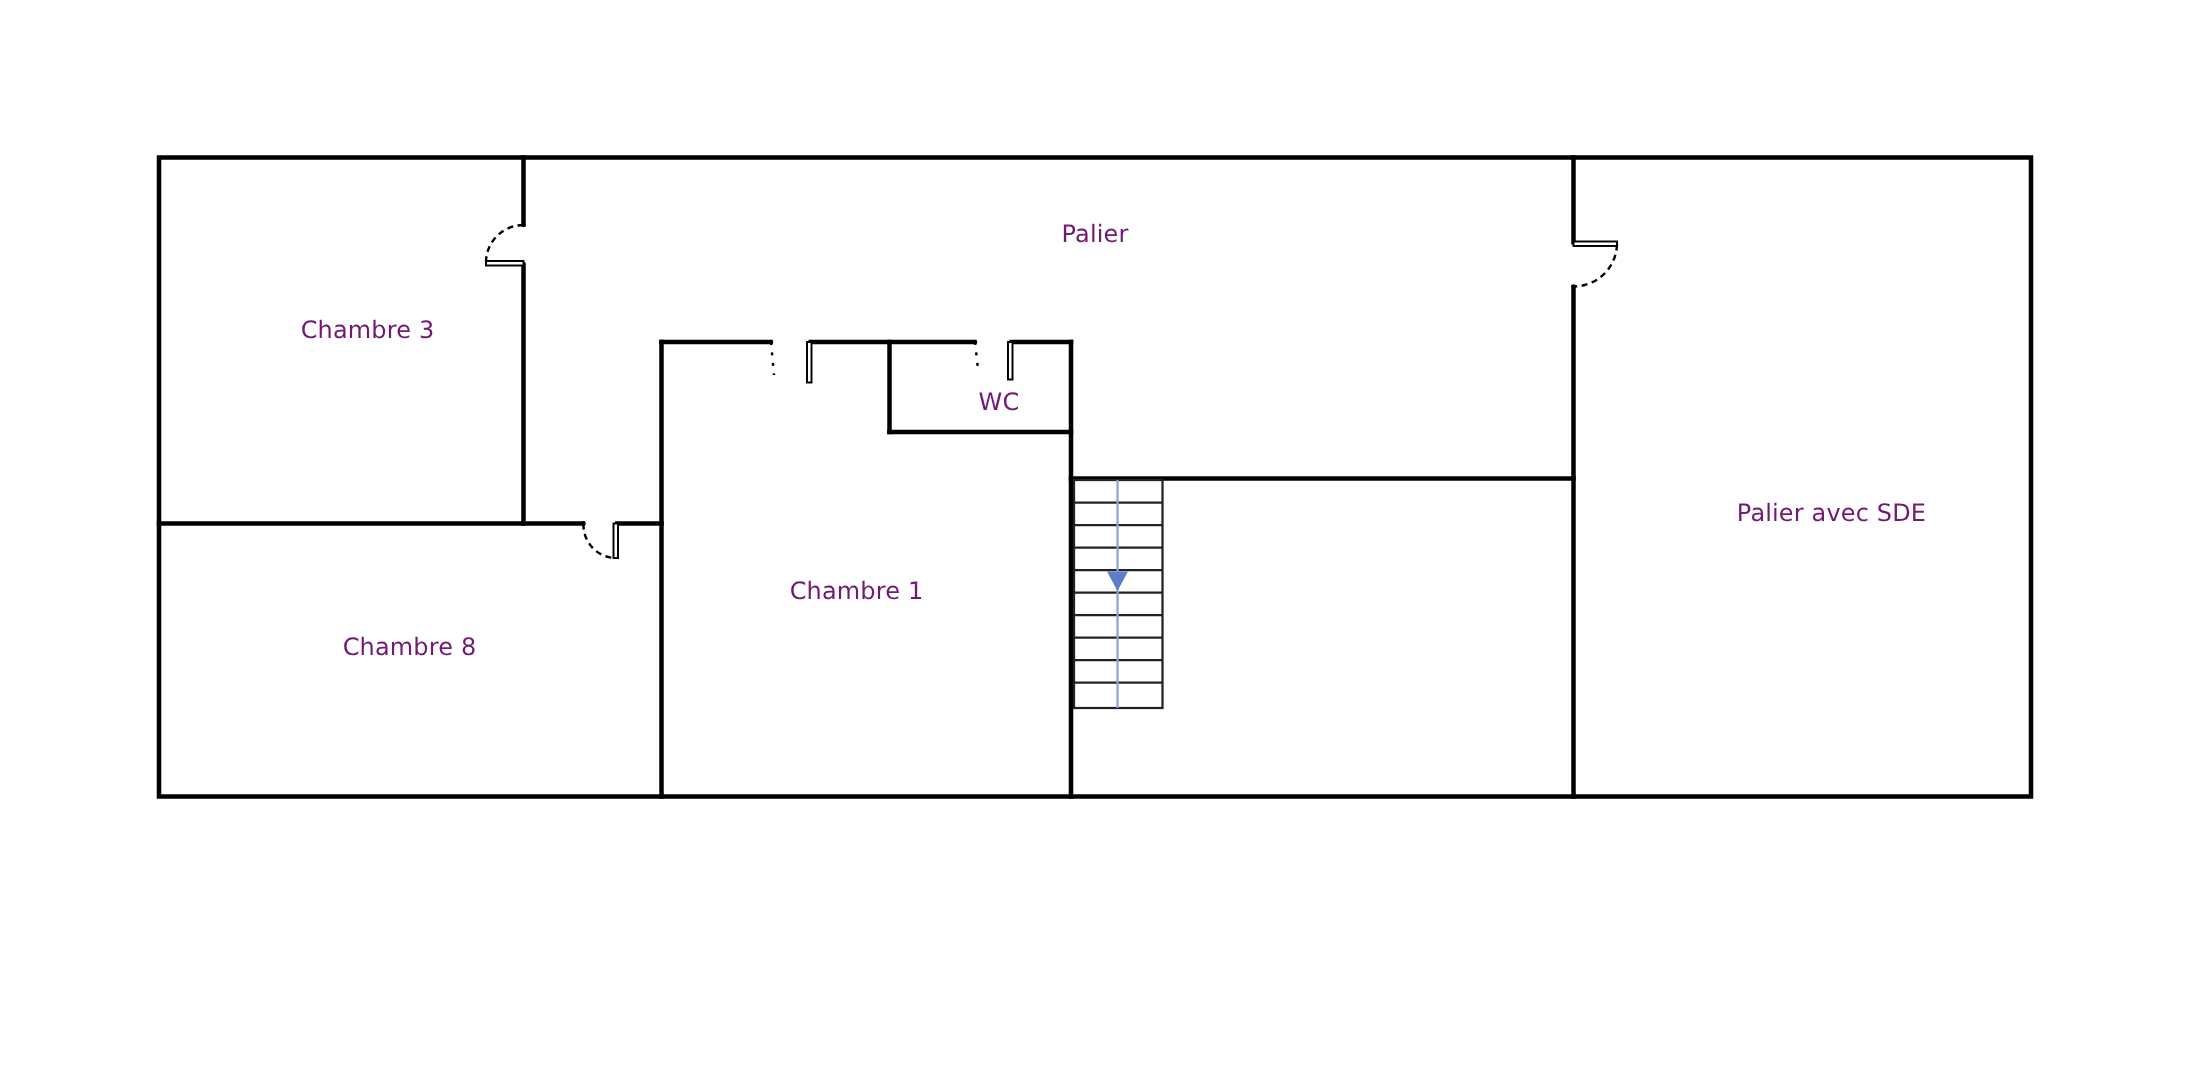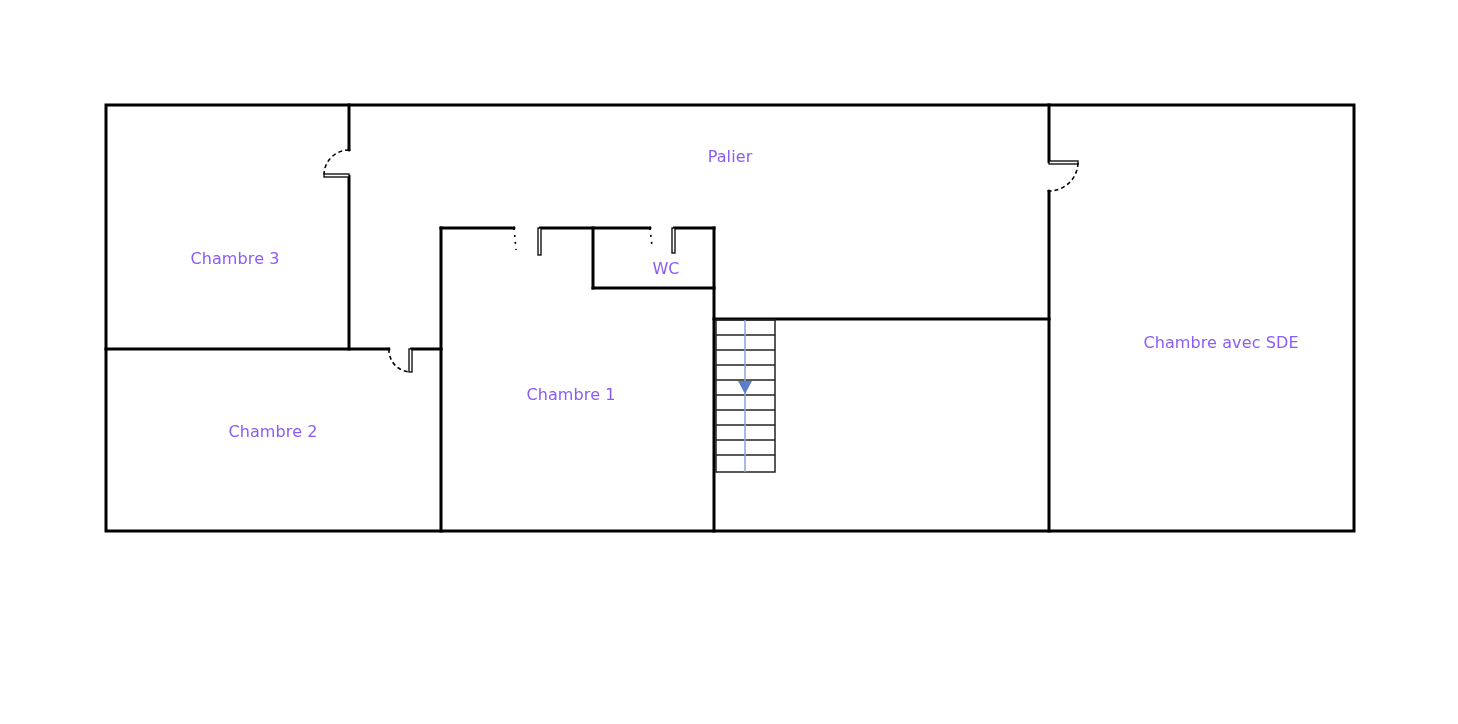--- a/index.html
+++ b/index.html
@@ -7,21 +7,21 @@
     #plan { position: absolute; left: 0; top: 0; width: 1458px; height: 724px; }
     .wall { stroke: #000000; stroke-width: 3; fill: none; stroke-linecap: square; }
     .thin { stroke: #222222; stroke-width: 1.5; fill: none; }
     .door-leaf { fill: #ffffff; stroke: #000000; stroke-width: 1.3; }
     .door-arc { fill: none; stroke: #000000; stroke-width: 1.6; stroke-dasharray: 4 3; }
     .door-gap { stroke: #ffffff; stroke-width: 5; }
     .stair-line { stroke: #222222; stroke-width: 1.5; }
     .stair-arrow-line { stroke: #8aa4d8; stroke-width: 1.5; }
     .stair-arrow-head { fill: #5b7ec9; }
     .room-label {
-      position: absolute; font-size: 16px; color: #8b5cf6; white-space: nowrap;
+      position: absolute; font-size: 16px; color: #701a75; white-space: nowrap;
       transform: translate(-50%, -50%); letter-spacing: 0.1px;
     }
   </style>
 </head>
 <body>
 
 <svg id="plan" viewBox="0 0 1458 724" xmlns="http://www.w3.org/2000/svg">
 
   <g>
     <rect class="wall" x="106" y="105" width="1248" height="426"></rect>
@@ -94,18 +94,18 @@
     <line class="stair-line" x1="716" y1="395" x2="775" y2="395"></line>
     <line class="stair-line" x1="716" y1="410" x2="775" y2="410"></line>
     <line class="stair-line" x1="716" y1="425" x2="775" y2="425"></line>
     <line class="stair-line" x1="716" y1="440" x2="775" y2="440"></line>
     <line class="stair-line" x1="716" y1="455" x2="775" y2="455"></line>
     <line class="stair-arrow-line" x1="745" y1="320" x2="745" y2="472"></line>
     <polygon class="stair-arrow-head" points="738,381 752,381 745,394"></polygon>
   </g>
 </svg>
 
-<div class="room-label" style="left:235px; top:220px;margin-top:38px;">Chambre 3</div>
+<div class="room-label" style="left:245px; top:220px;">Chambre 3</div>
 <div class="room-label" style="left:730px; top:156px;">Palier</div>
 <div class="room-label" style="left:654px; top:268px;margin-left:12px;">WC</div>
-<div class="room-label" style="left:273px; top:431px;">Chambre 2</div>
+<div class="room-label" style="left:273px; top:431px;">Chambre 8</div>
 <div class="room-label" style="left:571px; top:394px;text-align:center;">Chambre 1</div>
-<div class="room-label" style="left:1221px; top:342px;">Chambre avec SDE</div>
+<div class="room-label" style="left:1221px; top:342px;">Palier avec SDE</div>
 
 </body></html>

